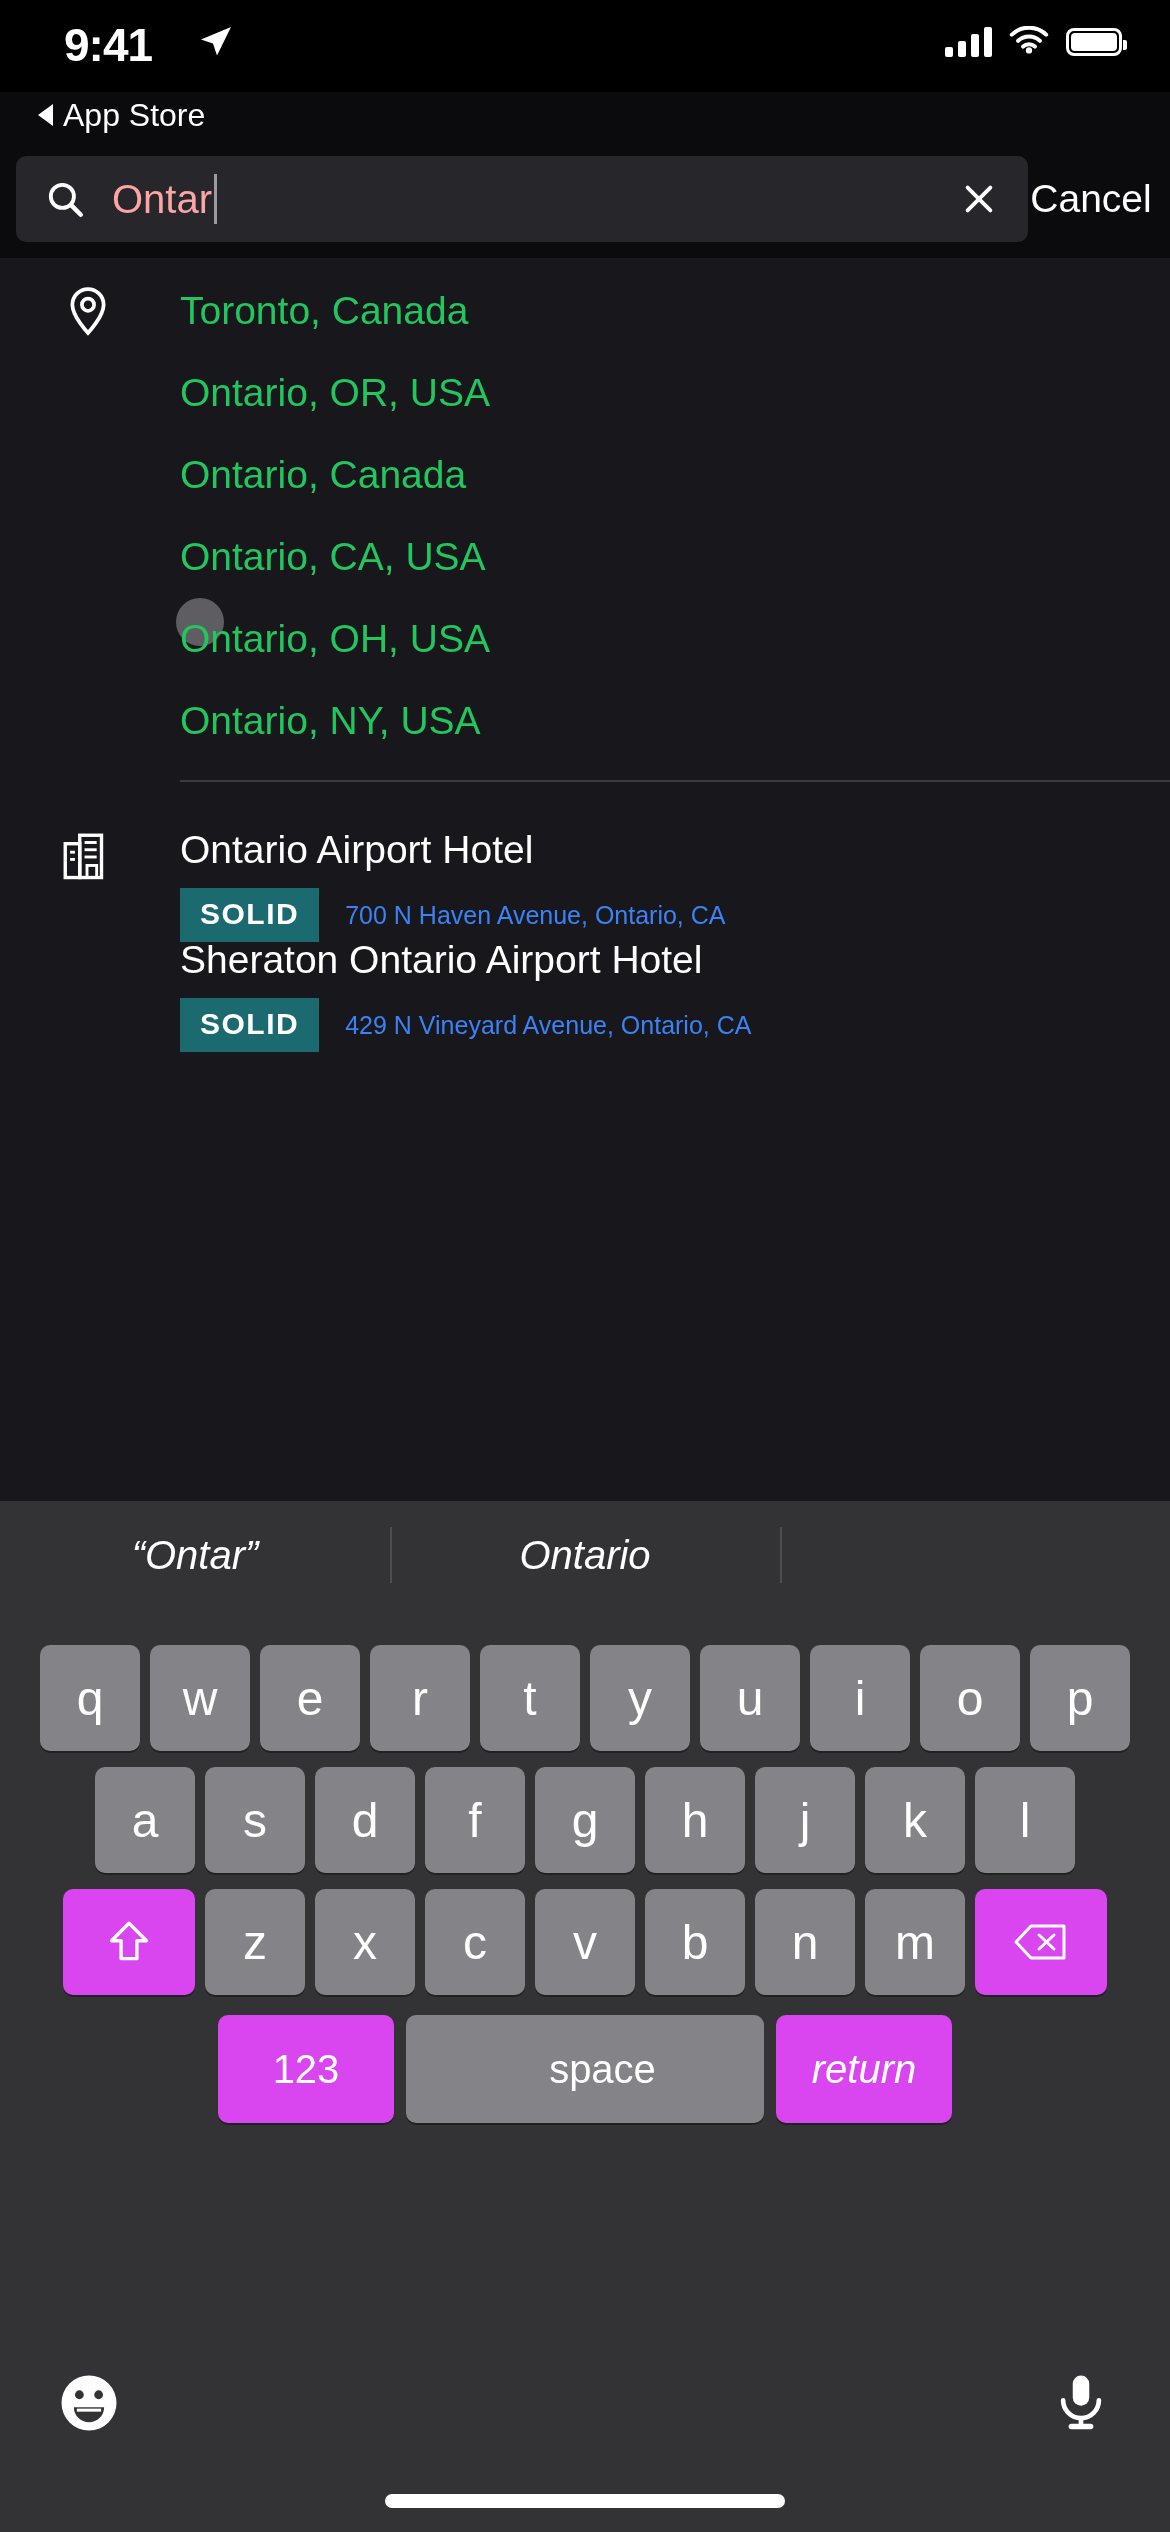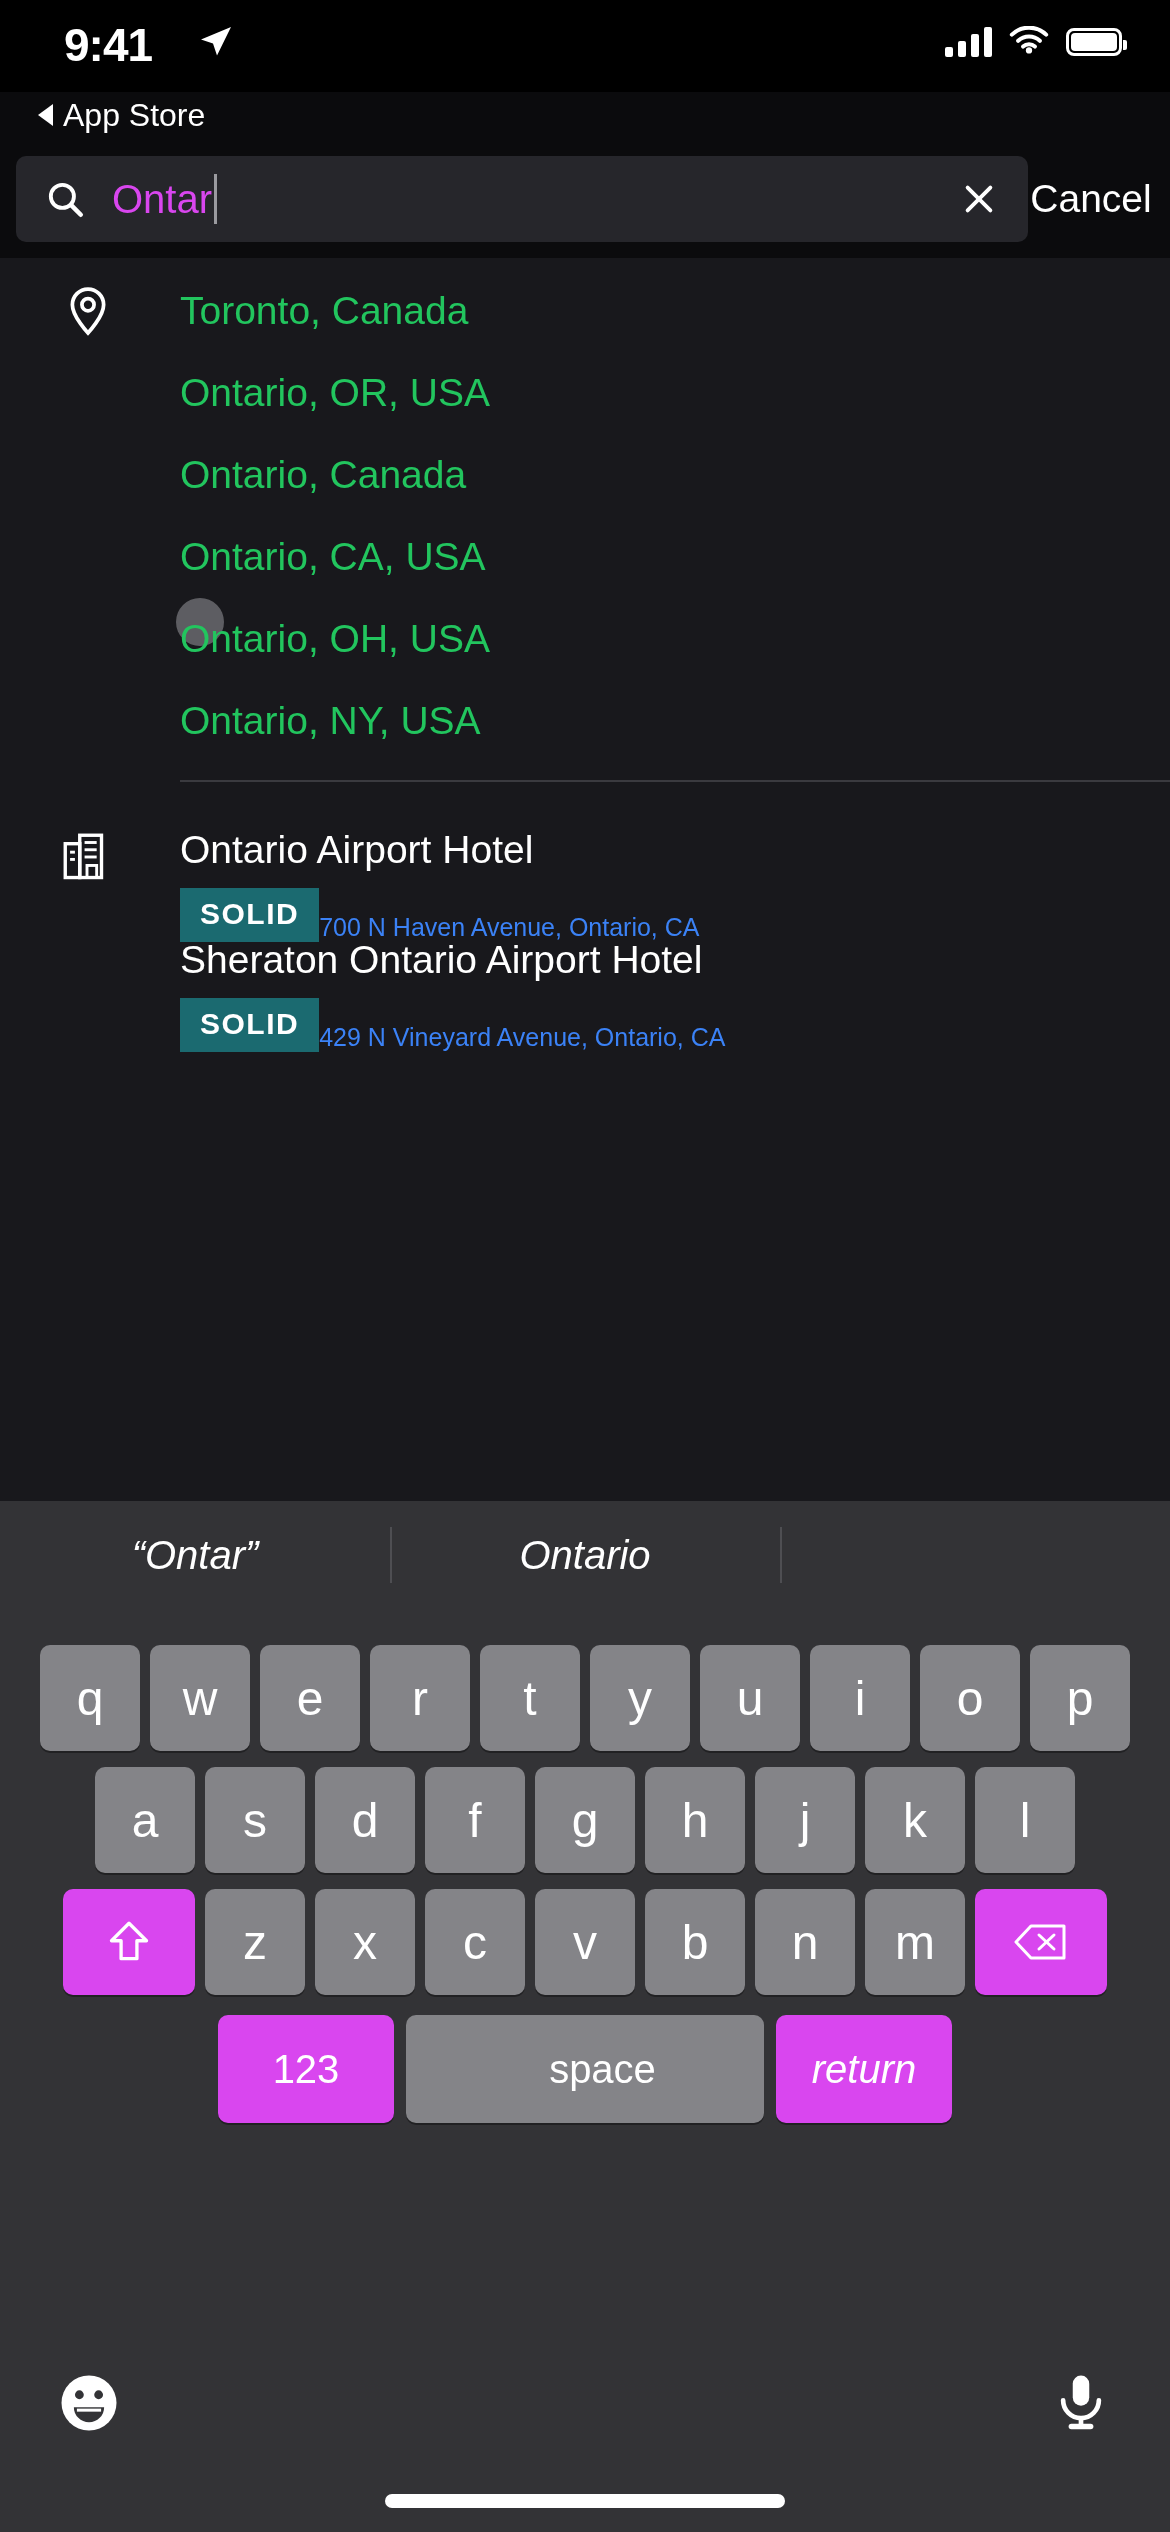--- a/index.html
+++ b/index.html
@@ -47,21 +47,21 @@
   
   .searchrow {
     position:absolute; top:155px; left:0; width:1170px; height:88px;
     display:flex; align-items:center; padding:0 16px;
   }
   .searchfield {
     flex:0 0 1012px; height:86px; background:#26262b; border-radius:10px;
     display:flex; align-items:center; padding:0 28px; gap:26px; position:relative;
   }
   .search-ico { width:42px; height:42px; flex:0 0 42px; }
-  .s-val { font-size:40px; color:#d946ef; }
+  .s-val { font-size:40px; color:#fca5a5; }
   .caret { width:3px; height:50px; background:#9a9a9f; margin-left:2px; display:inline-block; vertical-align:-10px;}
   .s-text-wrap { flex:1; display:flex; align-items:center; }
   .clear-btn { width:42px; height:42px; flex:0 0 42px; cursor:pointer; }
   .cancel { flex:1; text-align:center; font-size:39px; color:#fff; }
 
   
   .results {
     position:absolute; top:258px; left:0; width:1170px; height:1243px;
     background:#18181c;
   }
@@ -72,21 +72,21 @@
   .loc-label { margin-left:180px; font-size:39px; color:#22c55e; }
   .tap-dot {
     position:absolute; left:176px; top:340px; width:48px; height:48px;
     border-radius:50%; background:rgba(190,190,195,.42);
   }
   .divider { position:absolute; left:180px; right:0; height:2px; background:#3a3a3f; }
 
   .hotel-item { position:relative; }
   .hotel-icon { position:absolute; left:58px; width:58px; height:58px; }
   .hotel-name { margin-left:180px; font-size:39px; color:#fff; }
-  .hotel-sub { margin-left:180px; margin-top:16px; display:flex; align-items:flex-end; }
+  .hotel-sub { margin-left:180px; margin-top:16px; display:flex; align-items:center; gap:26px; }
   .badge {
     padding:9px 20px 11px; font-size:30px; font-weight:700; letter-spacing:1.5px;
     color:#ffffff;
   }
   .addr { font-size:25px; color:#3b82f6; }
 
   
   .keyboard {
     position:absolute; left:0; bottom:0; width:1170px; height:1031px;
     background:#333336;

